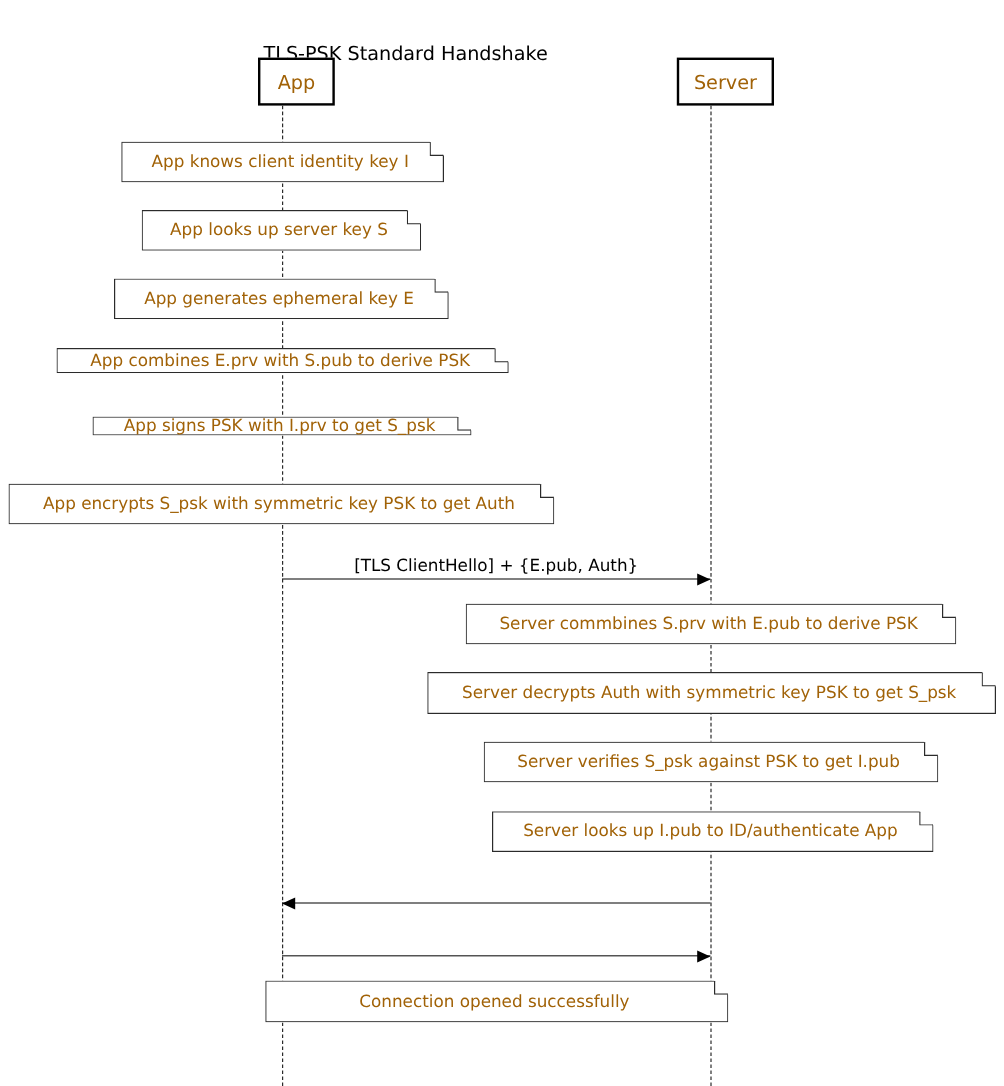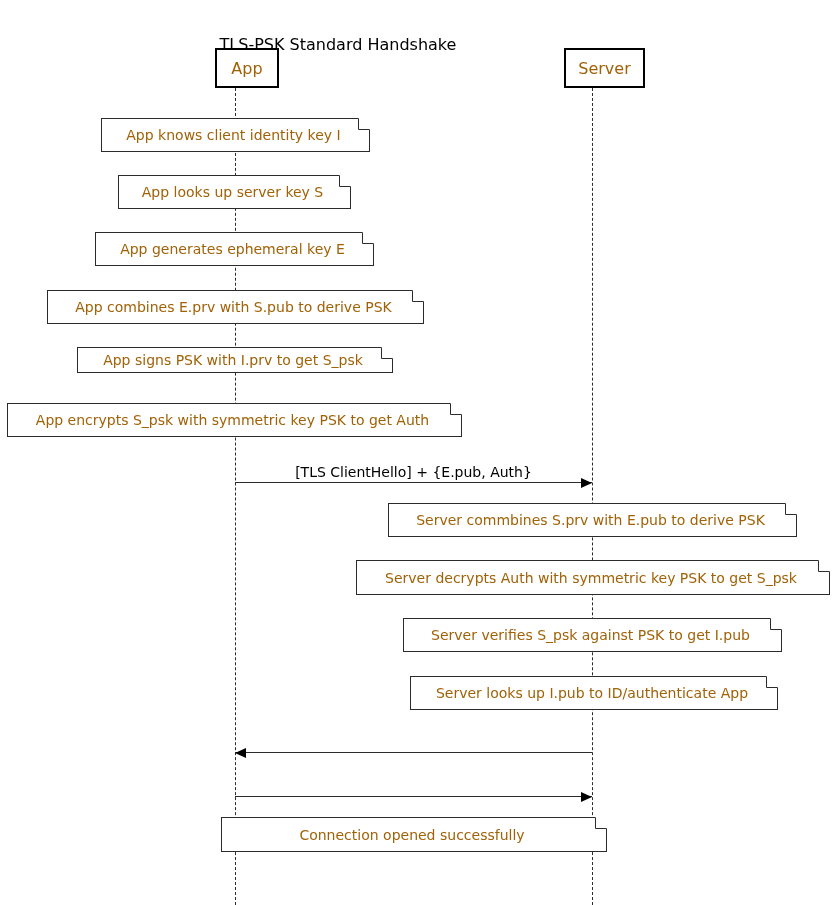--- a/index.html
+++ b/index.html
@@ -167,30 +167,30 @@
       </div>
       <div class="note" style="left: 95px; top: 232px; width: 279px; height: 34px;">
         <div class="note-body"></div>
         <div class="note-fold">
           <svg width="12" height="12" viewBox="0 0 12 12">
             <path d="M0.5 0.5 L0.5 11.5 L11.5 11.5" fill="#FFFFFF" stroke="#2b2b2b" stroke-width="1"></path>
           </svg>
         </div>
         <div class="note-text">App generates ephemeral key E</div>
       </div>
-      <div class="note" style="left: 47px; top: 290px; width: 377px; height: 34px; text-decoration: underline;">
+      <div class="note" style="left: 47px; top: 290px; width: 377px; height: 21px; text-decoration: underline;">
         <div class="note-body"></div>
         <div class="note-fold">
           <svg width="12" height="12" viewBox="0 0 12 12">
             <path d="M0.5 0.5 L0.5 11.5 L11.5 11.5" fill="#FFFFFF" stroke="#2b2b2b" stroke-width="1"></path>
           </svg>
         </div>
         <div class="note-text">App combines E.prv with S.pub to derive PSK</div>
       </div>
-      <div class="note" style="left: 77px; top: 347px; width: 316px; height: 26px;">
+      <div class="note" style="left: 77px; top: 347px; width: 316px; height: 16px;">
         <div class="note-body"></div>
         <div class="note-fold">
           <svg width="12" height="12" viewBox="0 0 12 12">
             <path d="M0.5 0.5 L0.5 11.5 L11.5 11.5" fill="#FFFFFF" stroke="#2b2b2b" stroke-width="1"></path>
           </svg>
         </div>
         <div class="note-text">App signs PSK with I.prv to get S_psk</div>
       </div>
       <div class="note" style="left: 7px; top: 403px; width: 455px; height: 34px;">
         <div class="note-body"></div>

